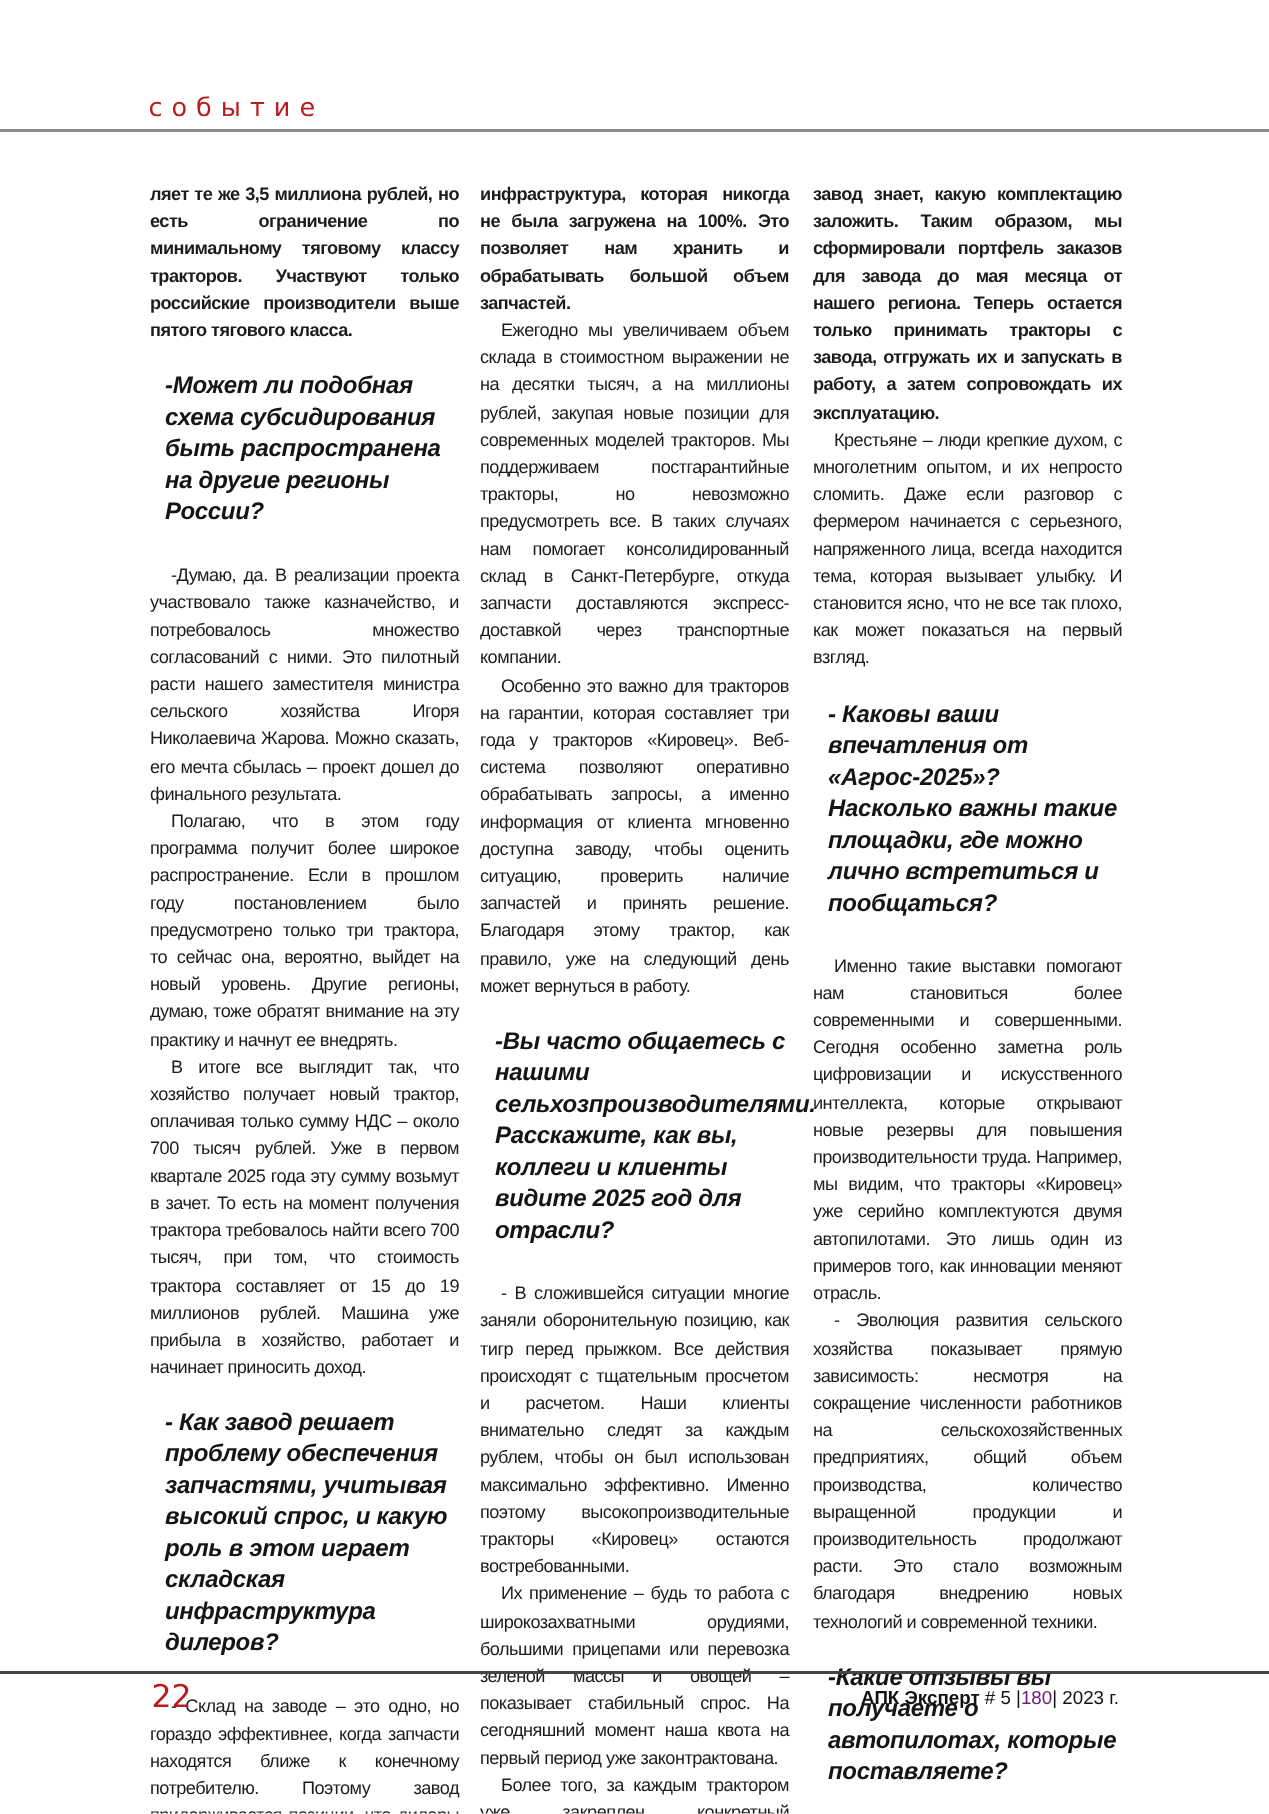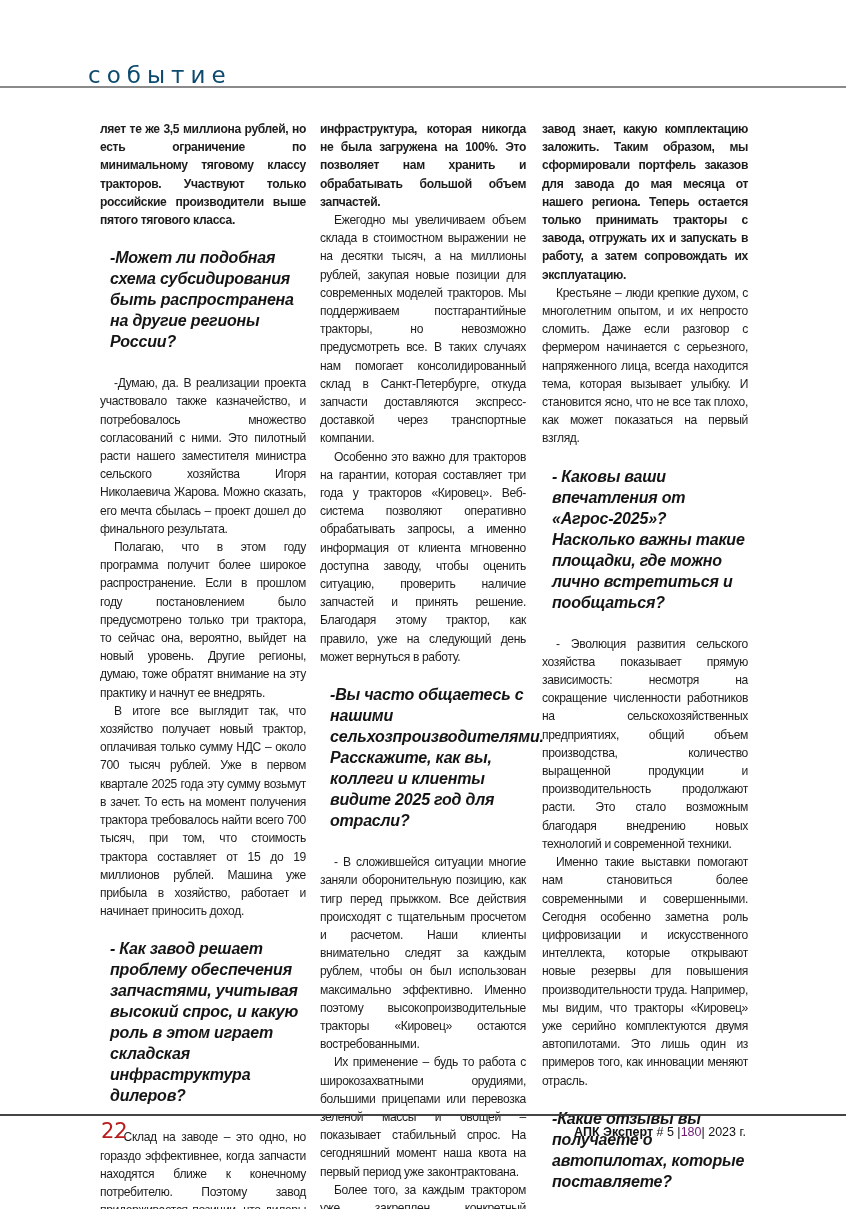--- a/index.html
+++ b/index.html
@@ -1,19 +1,19 @@
 <!DOCTYPE html>
 <html><head>
 <meta charset="utf-8">
 <style>
   html, body { margin: 0; padding: 0; background: #ffffff; }
   body { width: 846px; height: 1209px; position: relative; overflow: hidden;
          font-family: "DejaVu Sans", sans-serif; color: #1a1a1a; }
-  .section-label { position: absolute; left: 88px; top: 62px; font-size: 23px;
-         letter-spacing: 6px; color: #0c4a6e; font-family: "DejaVu Sans", sans-serif; }
+  .section-label { position: absolute; left: 99px; top: 62px; font-size: 17px;
+         letter-spacing: 6px; color: #b91c1c; font-family: "DejaVu Sans", sans-serif; }
   .top-rule { position: absolute; left: 0; right: 0; top: 86px; height: 2px; background: #8a8a8a; }
   .col { position: absolute; top: 120px; width: 206px; font-size: 12.1px; line-height: 18.2px;
          font-family: "Liberation Sans", sans-serif; letter-spacing: -0.35px; color: #1c1c1c; }
   .col p { margin: 0; text-align: justify; text-indent: 14px; }
   .col p.noindent { text-indent: 0; font-weight: bold; }
   .col .q { font-weight: bold; font-style: italic; font-size: 16px; line-height: 21px;
          margin: 18px 0 22px 10px; text-indent: 0; text-align: left; letter-spacing: -0.2px; color: #151515; }
   #col1 { left: 100px; }
   #col2 { left: 320px; }
   #col3 { left: 542px; }
@@ -46,22 +46,22 @@
     <p>Особенно это важно для тракторов на гарантии, которая составляет три года у тракторов «Кировец». Веб-система позволяют оперативно обрабатывать запросы, а именно информация от клиента мгновенно доступна заводу, чтобы оценить ситуацию, проверить наличие запчастей и принять решение. Благодаря этому трактор, как правило, уже на следующий день может вернуться в работу.</p>
     <p class="q">-Вы часто общаетесь с нашими сельхозпроизводителями. Расскажите, как вы, коллеги и клиенты видите 2025 год для отрасли?</p>
     <p>- В сложившейся ситуации многие заняли оборонительную позицию, как тигр перед прыжком. Все действия происходят с тщательным просчетом и расчетом. Наши клиенты внимательно следят за каждым рублем, чтобы он был использован максимально эффективно. Именно поэтому высокопроизводительные тракторы «Кировец» остаются востребованными.</p>
     <p>Их применение – будь то работа с широкозахватными орудиями, большими прицепами или перевозка зеленой массы и овощей – показывает стабильный спрос. На сегодняшний момент наша квота на первый период уже законтрактована.</p>
     <p>Более того, за каждым трактором уже закреплен конкретный потребитель. Частичные авансы сделаны,</p>
   </div>
 <div class="col" id="col3">
     <p class="noindent">завод знает, какую комплектацию заложить. Таким образом, мы сформировали портфель заказов для завода до мая месяца от нашего региона. Теперь остается только принимать тракторы с завода, отгружать их и запускать в работу, а затем сопровождать их эксплуатацию.</p>
     <p>Крестьяне – люди крепкие духом, с многолетним опытом, и их непросто сломить. Даже если разговор с фермером начинается с серьезного, напряженного лица, всегда находится тема, которая вызывает улыбку. И становится ясно, что не все так плохо, как может показаться на первый взгляд.</p>
     <p class="q">- Каковы ваши впечатления от «Агрос-2025»? Насколько важны такие площадки, где можно лично встретиться и пообщаться?</p>
+    <p>Именно такие выставки помогают нам становиться более современными и совершенными. Сегодня особенно заметна роль цифровизации и искусственного интеллекта, которые открывают новые резервы для повышения производительности труда. Например, мы видим, что тракторы «Кировец» уже серийно комплектуются двумя автопилотами. Это лишь один из примеров того, как инновации меняют отрасль.</p>
     <p>- Эволюция развития сельского хозяйства показывает прямую зависимость: несмотря на сокращение численности работников на сельскохозяйственных предприятиях, общий объем производства, количество выращенной продукции и производительность продолжают расти. Это стало возможным благодаря внедрению новых технологий и современной техники.</p>
-    <p>Именно такие выставки помогают нам становиться более современными и совершенными. Сегодня особенно заметна роль цифровизации и искусственного интеллекта, которые открывают новые резервы для повышения производительности труда. Например, мы видим, что тракторы «Кировец» уже серийно комплектуются двумя автопилотами. Это лишь один из примеров того, как инновации меняют отрасль.</p>
     <p class="q">-Какие отзывы вы получаете о автопилотах, которые поставляете?</p>
     <p>- Cognitive Agro Pilot, система параллельного вождения поставляется через Росагролизинг. Для нас это первый год активных поставок. Есть определенные сложности, особен-</p>
   </div>
 
 <div class="bottom-rule"></div>
 <div class="page-number">22</div>
 <div class="footer-mag">
   <span class="name">АПК Эксперт</span><span> # 5 |</span><span class="red" style="color: #701a75;">180</span><span>| 2023 г.</span>
 </div>
 

